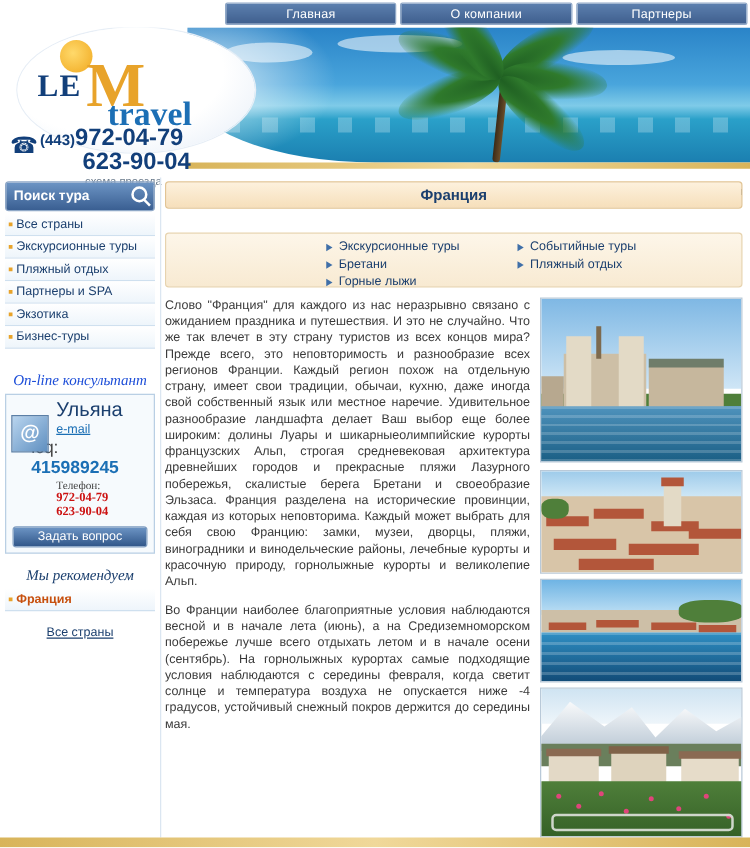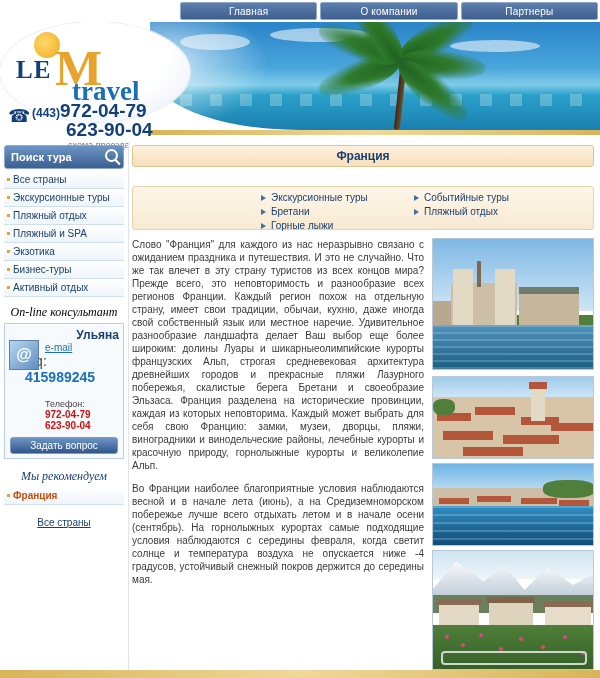--- a/index.html
+++ b/index.html
@@ -93,21 +93,21 @@
   .hdr-divider {
     position: absolute;
     top: 108px; left: 150px;
     width: 450px; height: 5px;
     background: linear-gradient(to right, #d8b45a, #f0d89a, #d8b45a);
   }
 
   
   .logo-wrap {
     position: absolute;
-    top: 0px; left: 0;
+    top: 0px; left: 14px;
     width: 190px; height: 100px;
     background: radial-gradient(ellipse at 40% 35%, #ffffff 0%, #ffffff 55%, #f2f6fb 75%, #dfe9f4 100%);
     border-radius: 50%;
     box-shadow: 0 0 0 1px #e7eef6;
   }
   .logo-le {
     position: absolute; left: 16px; top: 34px;
     font-size: 25px; font-weight: bold; color: #123f7a;
     font-family: "Liberation Serif", serif;
     letter-spacing: 1px;
@@ -198,56 +198,55 @@
     position: relative;
   }
   .menu a:before {
     content: "";
     position: absolute; left: 3px; top: 7px;
     width: 3px; height: 3px; background: #e8a32a;
   }
 
   
   .consult-title {
-    margin-top: 8px;
+    margin-top: 18px;
     width: 120px;
     text-align: center;
     font-family: "Liberation Serif", serif;
     font-style: italic;
     font-size: 12px;
-    color: #000000;
+    color: #1d4ed8;
   }
   .consult-box {
     margin-top: 3px;
     width: 120px;
     border: 1px solid #b9cfe4;
     background: #f6fafd;
     padding: 4px;
     position: relative;
     min-height: 92px;
   }
   .consult-name {
-    font-size: 12px; color: #1b3f6e; font-weight: bold;
+    font-size: 16px; color: #1b3f6e; font-weight: normal;
     margin-left: 36px;
-    text-align: right;
   }
   .consult-av {
     position: absolute; left: 4px; top: 16px;
     width: 30px; height: 30px;
     background: linear-gradient(135deg,#b9d5ef,#5f8fc0);
     border: 1px solid #5b7fa6;
     color: #fff; font-size: 16px; font-weight: bold;
     display: flex; align-items: center; justify-content: center;
   }
   .consult-email {
     margin-left: 36px; font-size: 10px; color: #1b6fb5; text-decoration: underline;
   }
   .consult-icq { margin-left: 16px; font-size: 14px; color: #444; }
   .consult-icq b { color: #1b6fb5; }
-  .consult-tel { margin-left: 36px; font-size: 9px; color: #444; margin-top: 14px; }
+  .consult-tel { margin-left: 36px; font-size: 9px; color: #444; margin-top: 2px; font-family: Liberation Serif, serif; }
   .consult-tel .num { color: #c11; font-weight: bold; font-size: 10px; }
   .ask-btn {
     margin: 6px auto 0;
     display: block;
     width: 108px; height: 17px;
     font-size: 10px; color: #fff;
     background: linear-gradient(#6c94c4, #31578a);
     border: 1px solid #7e9cc0;
     border-radius: 3px;
     cursor: pointer;
@@ -422,24 +421,23 @@
 
     <div class="search-head">
       <span>Поиск тура</span>
       <span class="magnifier"></span>
     </div>
 
     <div class="menu">
       <a href="#">Все страны</a>
       <a href="#">Экскурсионные туры</a>
       <a href="#">Пляжный отдых</a>
-      <a href="#">Пляжный и SPA</a>
+      <a href="#">Партнеры и SPA</a>
       <a href="#">Экзотика</a>
       <a href="#">Бизнес-туры</a>
-      <a href="#">Активный отдых</a>
     </div>
 
     <div class="consult-title">On-line консультант</div>
     <div class="consult-box">
       <div class="consult-name">Ульяна</div>
       <div class="consult-av">@</div>
       <div class="consult-email">e-mail</div>
       <div class="consult-icq">
         <span>icq:</span>
         <b>415989245</b>

